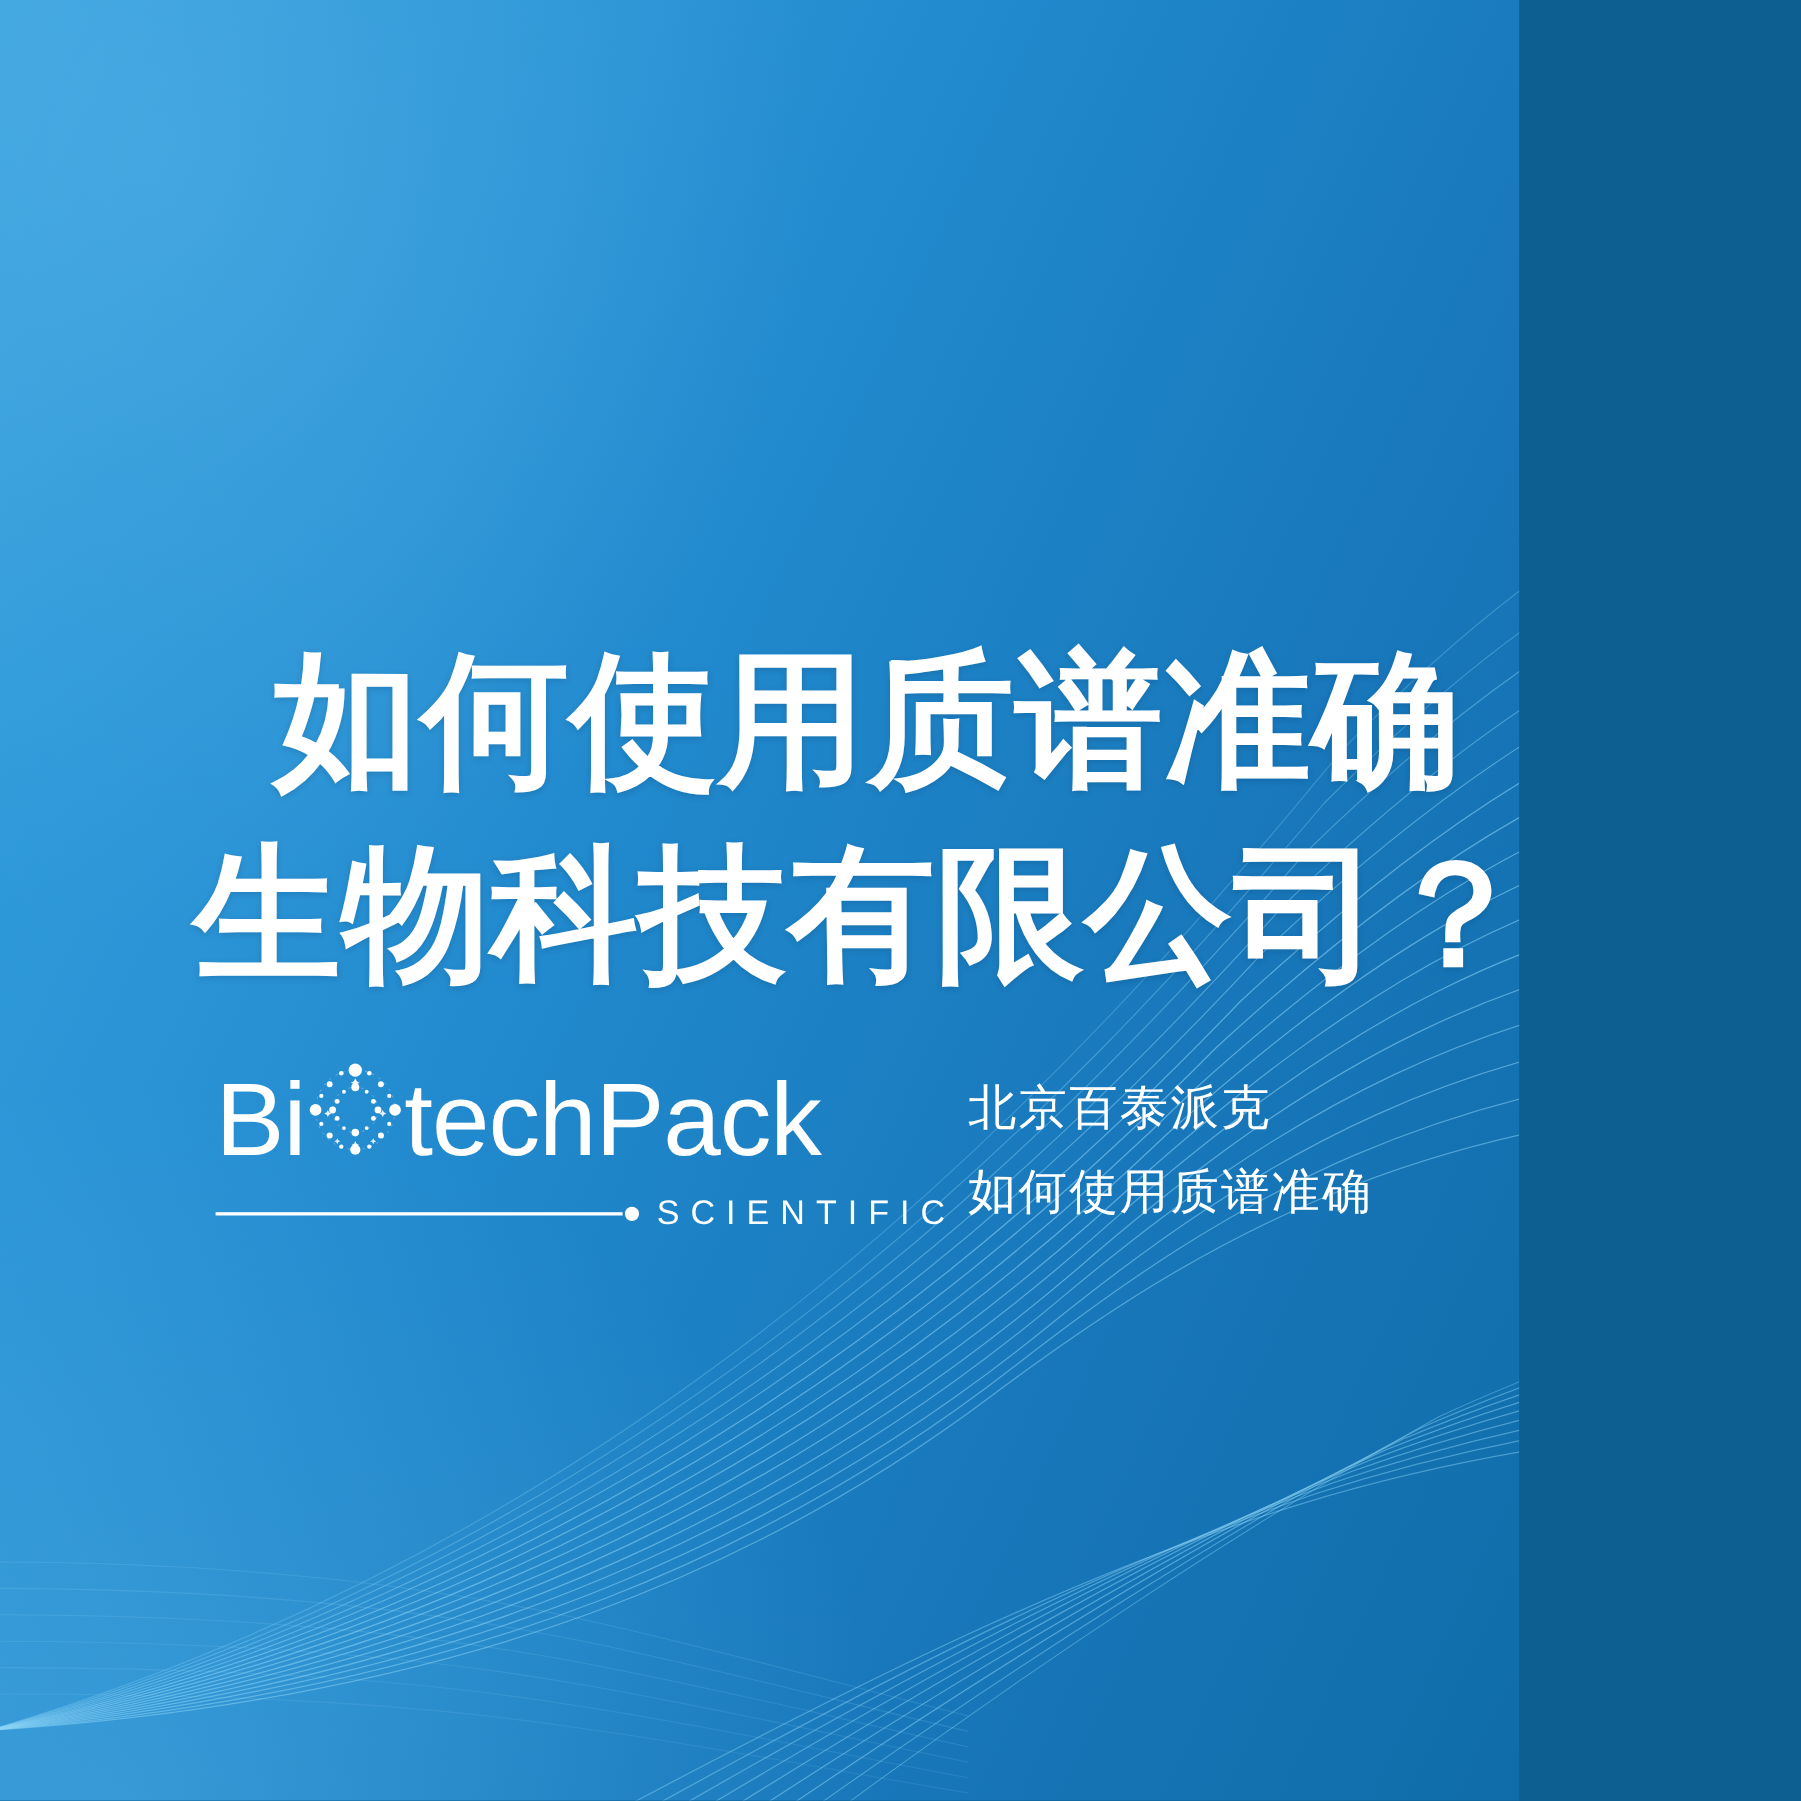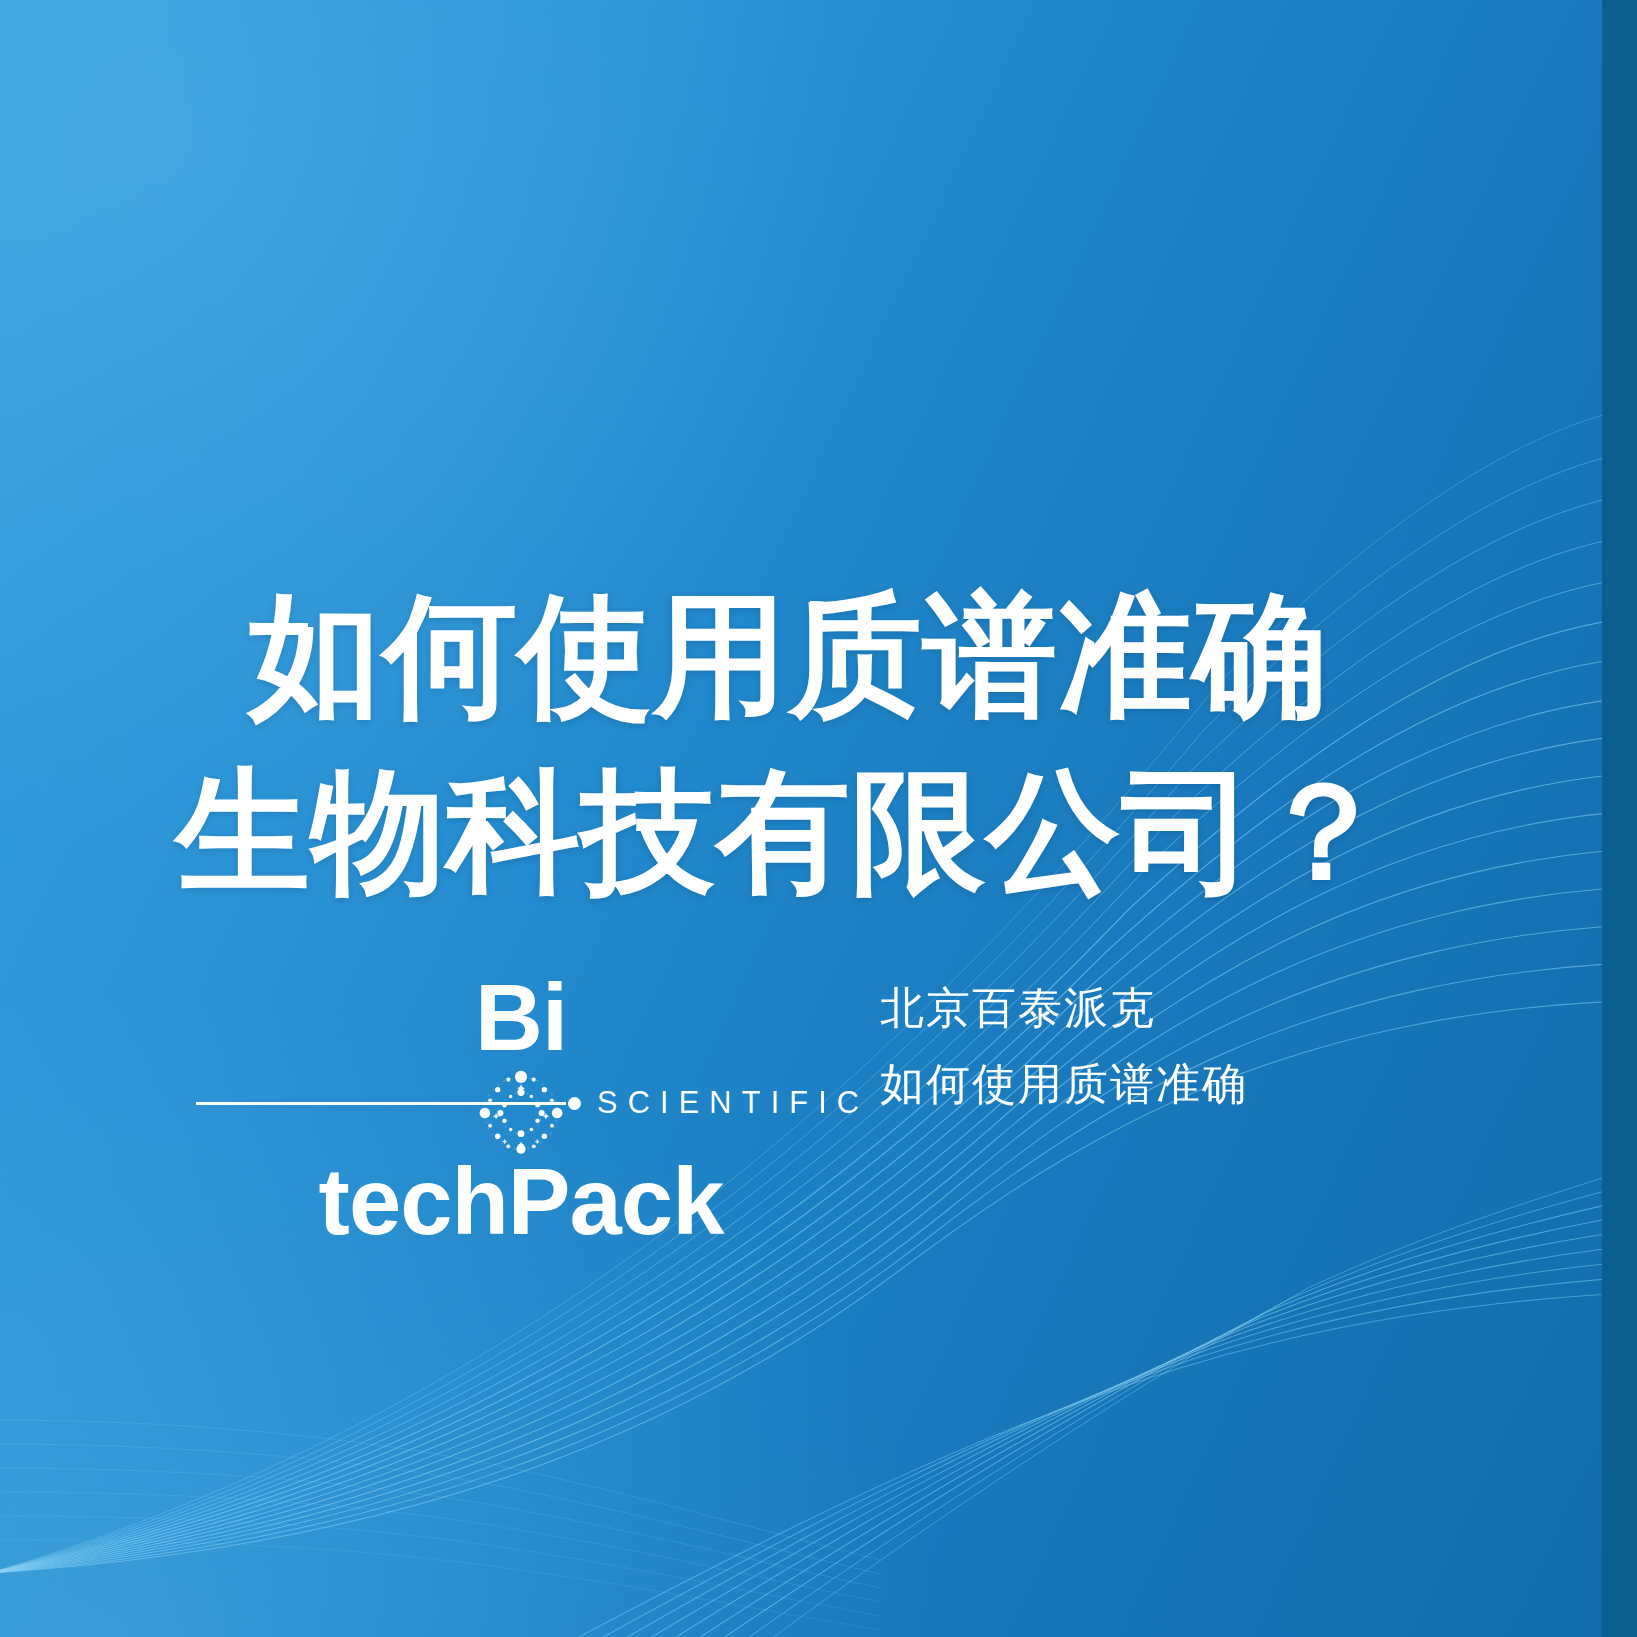--- a/index.html
+++ b/index.html
@@ -9,21 +9,21 @@
   }
   body {
     width: 1637px;
     height: 1637px;
     overflow: hidden;
     font-family: "Liberation Sans", "DejaVu Sans", sans-serif;
   }
 
   #poster {
     position: relative;
-    width: 1602px;
+    width: 1381px;
     height: 1637px;
     overflow: hidden;
     background:
       linear-gradient(115deg,
         #3aa3de 0%,
         #2f9ada 14%,
         #2a93d5 28%,
         #2189cd 42%,
         #1c81c4 56%,
         #1878bb 70%,
@@ -94,29 +94,28 @@
     top: 966px;
     display: flex;
     align-items: flex-start;
   }
   .logo-left {
     position: relative;
     width: 650px;
   }
   .wordmark {
     display: flex;
-    align-items: center;
-    color: #ffffff;
-    font-family: "Liberation Sans", "DejaVu Sans", sans-serif;
-    font-weight: 700;
+    align-items: flex-start;
+    color: #ffffff;
+    font-family: "Liberation Sans", "DejaVu Sans", sans-serif;
+    font-weight: 400;
     font-size: 94px;
     line-height: 104px;
     letter-spacing: -1px;
     height: 110px;
-    flex-direction: column;
   }
   .wm-seg { display: inline-block; }
   .molecule-o {
     position: relative;
     display: inline-block;
     width: 86px;
     height: 86px;
     margin: 0 2px -6px 2px;
     vertical-align: baseline;
   }

